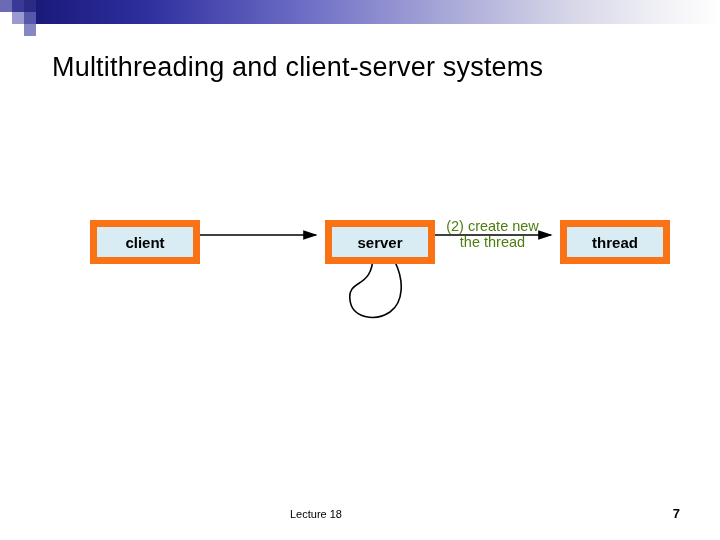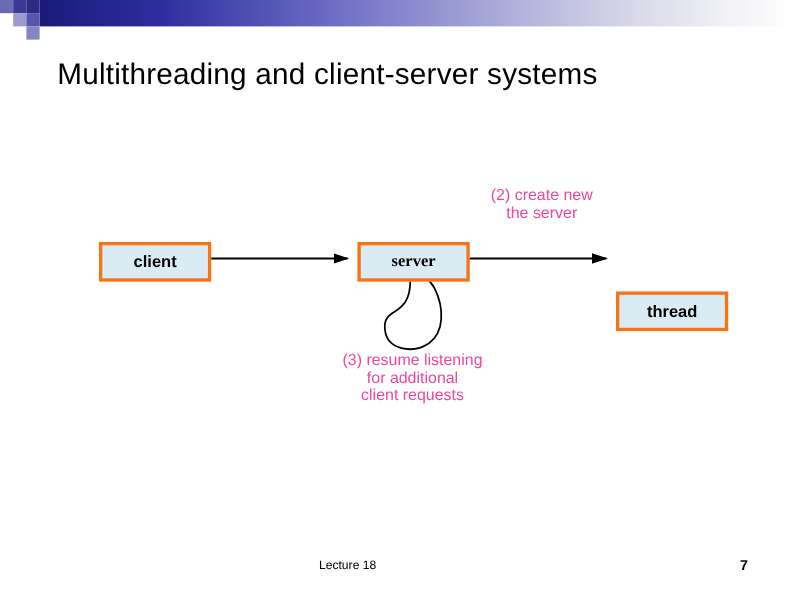--- a/index.html
+++ b/index.html
@@ -57,39 +57,40 @@
   .diagram {
     position: absolute;
     left: 0;
     top: 150px;
     width: 720px;
     height: 250px;
   }
   .node {
     position: absolute;
     background: #d9ecf4;
-    border: 3px solid #f97316;
+    border: 7px solid #f97316;
     font-size: 15px;
     font-weight: bold;
     color: #000000;
     display: flex;
     align-items: center;
     justify-content: center;
     height: 30px;
   }
   .node-client { left: 90px;  top: 70px; width: 96px; }
-  .node-server { left: 325px; top: 70px; width: 96px; font-family: Liberation Serif, serif; }
-  .node-thread { left: 560px; top: 70px; width: 96px; margin-top: 45px; }
+  .node-server { left: 325px; top: 70px; width: 96px; }
+  .node-thread { left: 560px; top: 70px; width: 96px; }
 
   .dlabel {
     position: absolute;
     font-size: 14.5px;
-    color: #ec4899;
+    color: #4d7c0f;
     text-align: center;
     line-height: 16px;
+    margin-top: 48px;
   }
   .lbl-request  { left: 190px; top: 42px; width: 130px; }
   .lbl-create   { left: 415px; top: 20px; width: 155px; }
   .lbl-resume   { left: 280px; top: 170px; width: 190px; }
 
   .diagram svg {
     position: absolute;
     left: 0;
     top: 0;
   }
@@ -150,24 +151,19 @@
   <div class="node node-server">
     <span>server</span>
   </div>
   <div class="node node-thread">
     <span>thread</span>
   </div>
 
 
   <div class="dlabel lbl-create">
     <div>(2) create new</div>
-    <div>the server</div>
+    <div>the thread</div>
   </div>
 
-  <div class="dlabel lbl-resume">
-    <div>(3) resume listening</div>
-    <div>for additional</div>
-    <div>client requests</div>
-  </div>
 </div>
 
 <div class="footer-note">Lecture 18</div>
 <div class="slide-number">7</div>
 
 </body></html>

